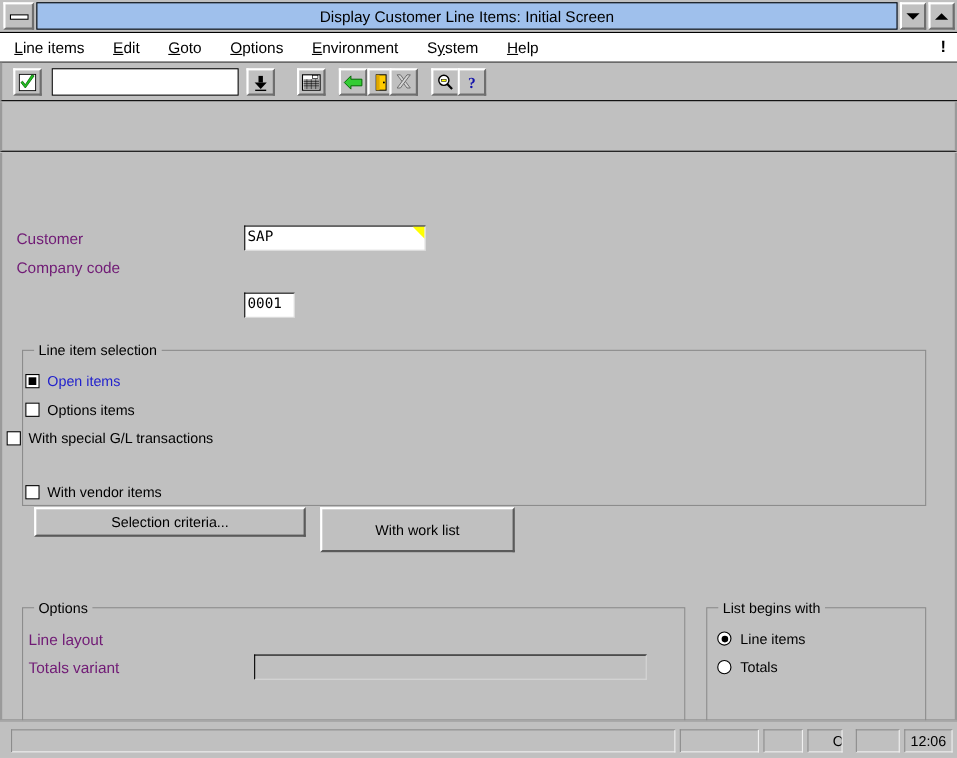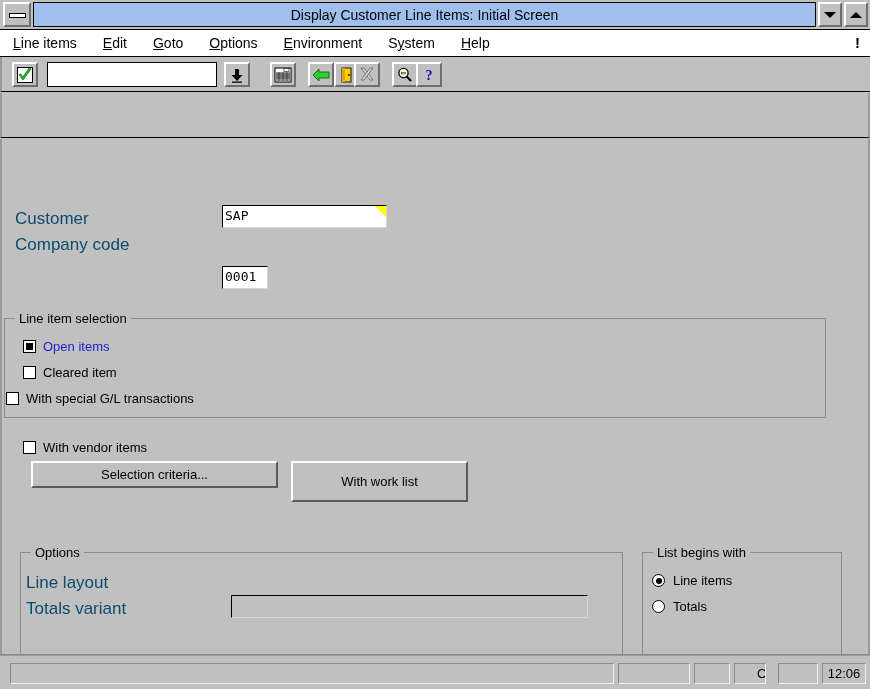--- a/index.html
+++ b/index.html
@@ -183,22 +183,22 @@
     width: 870px; height: 516px;
     background: #c0c0c0;
     box-sizing: border-box;
     border-left: 2px solid #9a9a9a;
     border-right: 2px solid #9a9a9a;
     border-bottom: 1px solid #8c8c8c;
   }
 
   .lbl {
     position: absolute;
-    font-size: 17px;
-    color: #0c4a6e;
+    font-size: 14px;
+    color: #701a75;
     white-space: nowrap;
   }
 
   
   .fld {
     position: absolute;
     background: #ffffff;
     border-top: 1px solid #000;
     border-left: 1px solid #000;
     border-right: 1px solid #d6d6d6;
@@ -443,31 +443,31 @@
     <div class="fld" style="left:220px; top:66px; width:165px; height:23px;">
       <span>SAP</span>
       <span class="yellowtri"></span>
     </div>
 
     <div class="lbl" style="left:13px; top:96px;">Company code</div>
     <div class="fld" style="left:220px; top:92px; width:46px; height:23px;margin-top:35px;">
       <span>0001</span>
     </div>
 
-    <div class="group" style="left:2px; top:179px; width:822px; height:100px;text-decoration:underline;">
+    <div class="group" style="left:18px; top:179px; width:822px; height:142px;text-decoration:underline;">
       <div class="gtitle">Line item selection</div>
     </div>
 
     <div class="chk-row" style="left:21px; top:200px;">
       <span class="chk on"></span>
       <span class="chk-lbl sel">Open items</span>
     </div>
     <div class="chk-row" style="left:21px; top:226px;">
       <span class="chk"></span>
-      <span class="chk-lbl">Cleared item</span>
+      <span class="chk-lbl">Options items</span>
     </div>
     <div class="chk-row" style="left:4px; top:252px;">
       <span class="chk"></span>
       <span class="chk-lbl">With special G/L transactions</span>
     </div>
     <div class="chk-row" style="left:21px; top:278px;margin-top:23px;">
       <span class="chk"></span>
       <span class="chk-lbl">With vendor items</span>
     </div>
 

